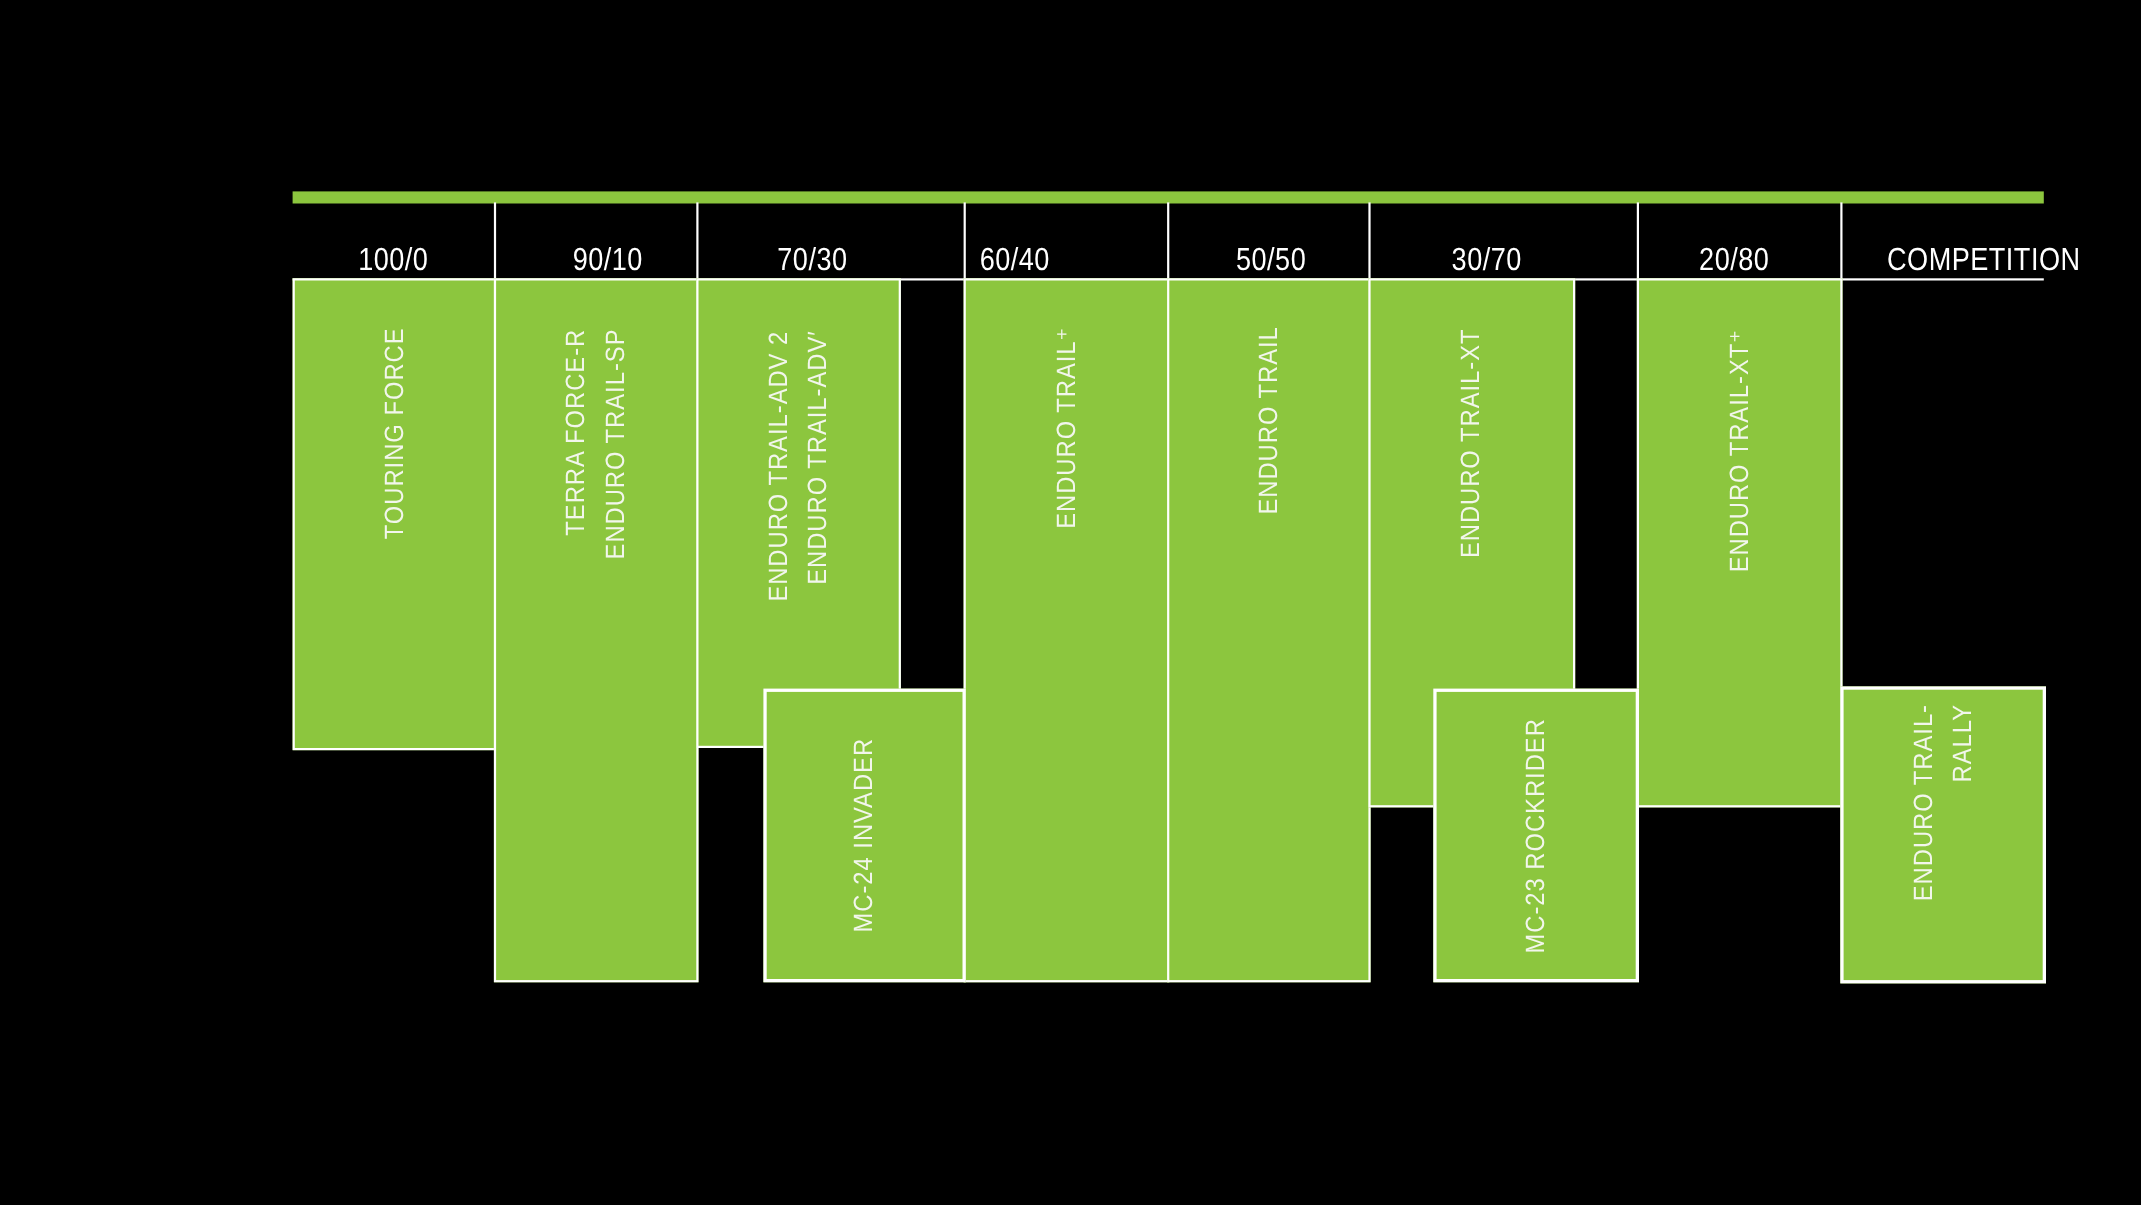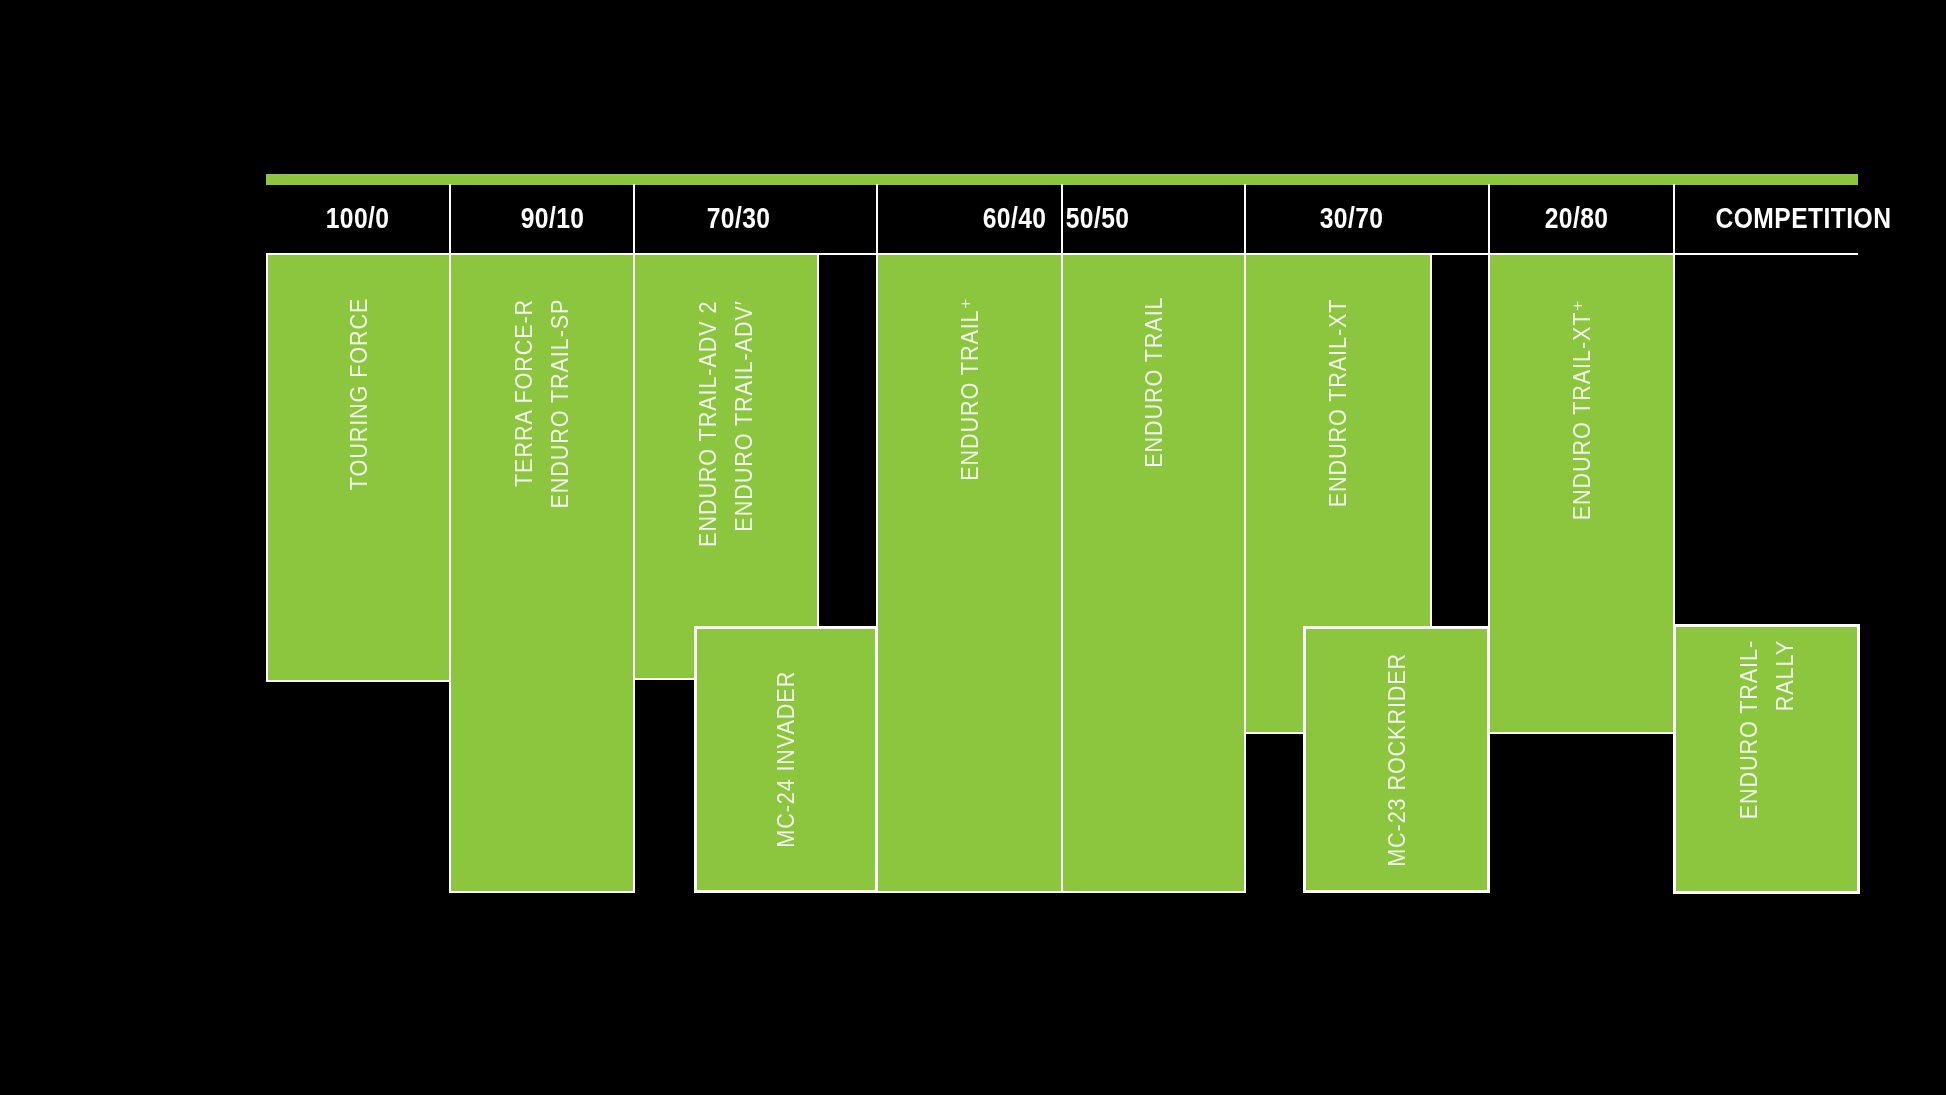--- a/index.html
+++ b/index.html
@@ -18,23 +18,23 @@
   .greenbar {
     position: absolute;
     left: 266px; top: 174px;
     width: 1592px; height: 11px;
     background: var(--green, #8CC63E);
   }
   .header-row { position: absolute; left: 0; top: 0; }
   .header-cell {
     position: absolute;
     top: 184px; height: 69px;
-    display: flex; align-items: center; justify-content: center;
+    display: flex; align-items: flex-end; justify-content: center;
     color: var(--header_text, #fff);
-    font-size: 29px; font-weight: 700;
+    font-size: 29px; font-weight: 400;
     letter-spacing: 0.5px;
   }
   .header-cell .txt {
     transform: scaleX(0.85);
     transform-origin: center center;
     white-space: nowrap;
   }
   .hsep {
     position: absolute;
     top: 184px; height: 71px; width: 2px;
@@ -80,25 +80,25 @@
         <span class="txt">100/0</span>
       </div>
       <div class="header-cell" style="left: 449px; width: 208px;">
         <span class="txt">90/10</span>
       </div>
       <div class="hsep" style="left: 449px;"></div>
       <div class="header-cell" style="left: 633px; width: 212px;">
         <span class="txt">70/30</span>
       </div>
       <div class="hsep" style="left: 633px;"></div>
-      <div class="header-cell" style="left: 920px; width: 190px;">
+      <div class="header-cell" style="left: 828px; width: 190px;">
         <span class="txt">60/40</span>
       </div>
       <div class="hsep" style="left: 876px;"></div>
-      <div class="header-cell" style="left: 1003px; width: 189px;">
+      <div class="header-cell" style="left: 1061px; width: 189px;">
         <span class="txt">50/50</span>
       </div>
       <div class="hsep" style="left: 1061px;"></div>
       <div class="header-cell" style="left: 1244px; width: 216px;">
         <span class="txt">30/70</span>
       </div>
       <div class="hsep" style="left: 1244px;"></div>
       <div class="header-cell" style="left: 1488px; width: 177px;">
         <span class="txt">20/80</span>
       </div>

